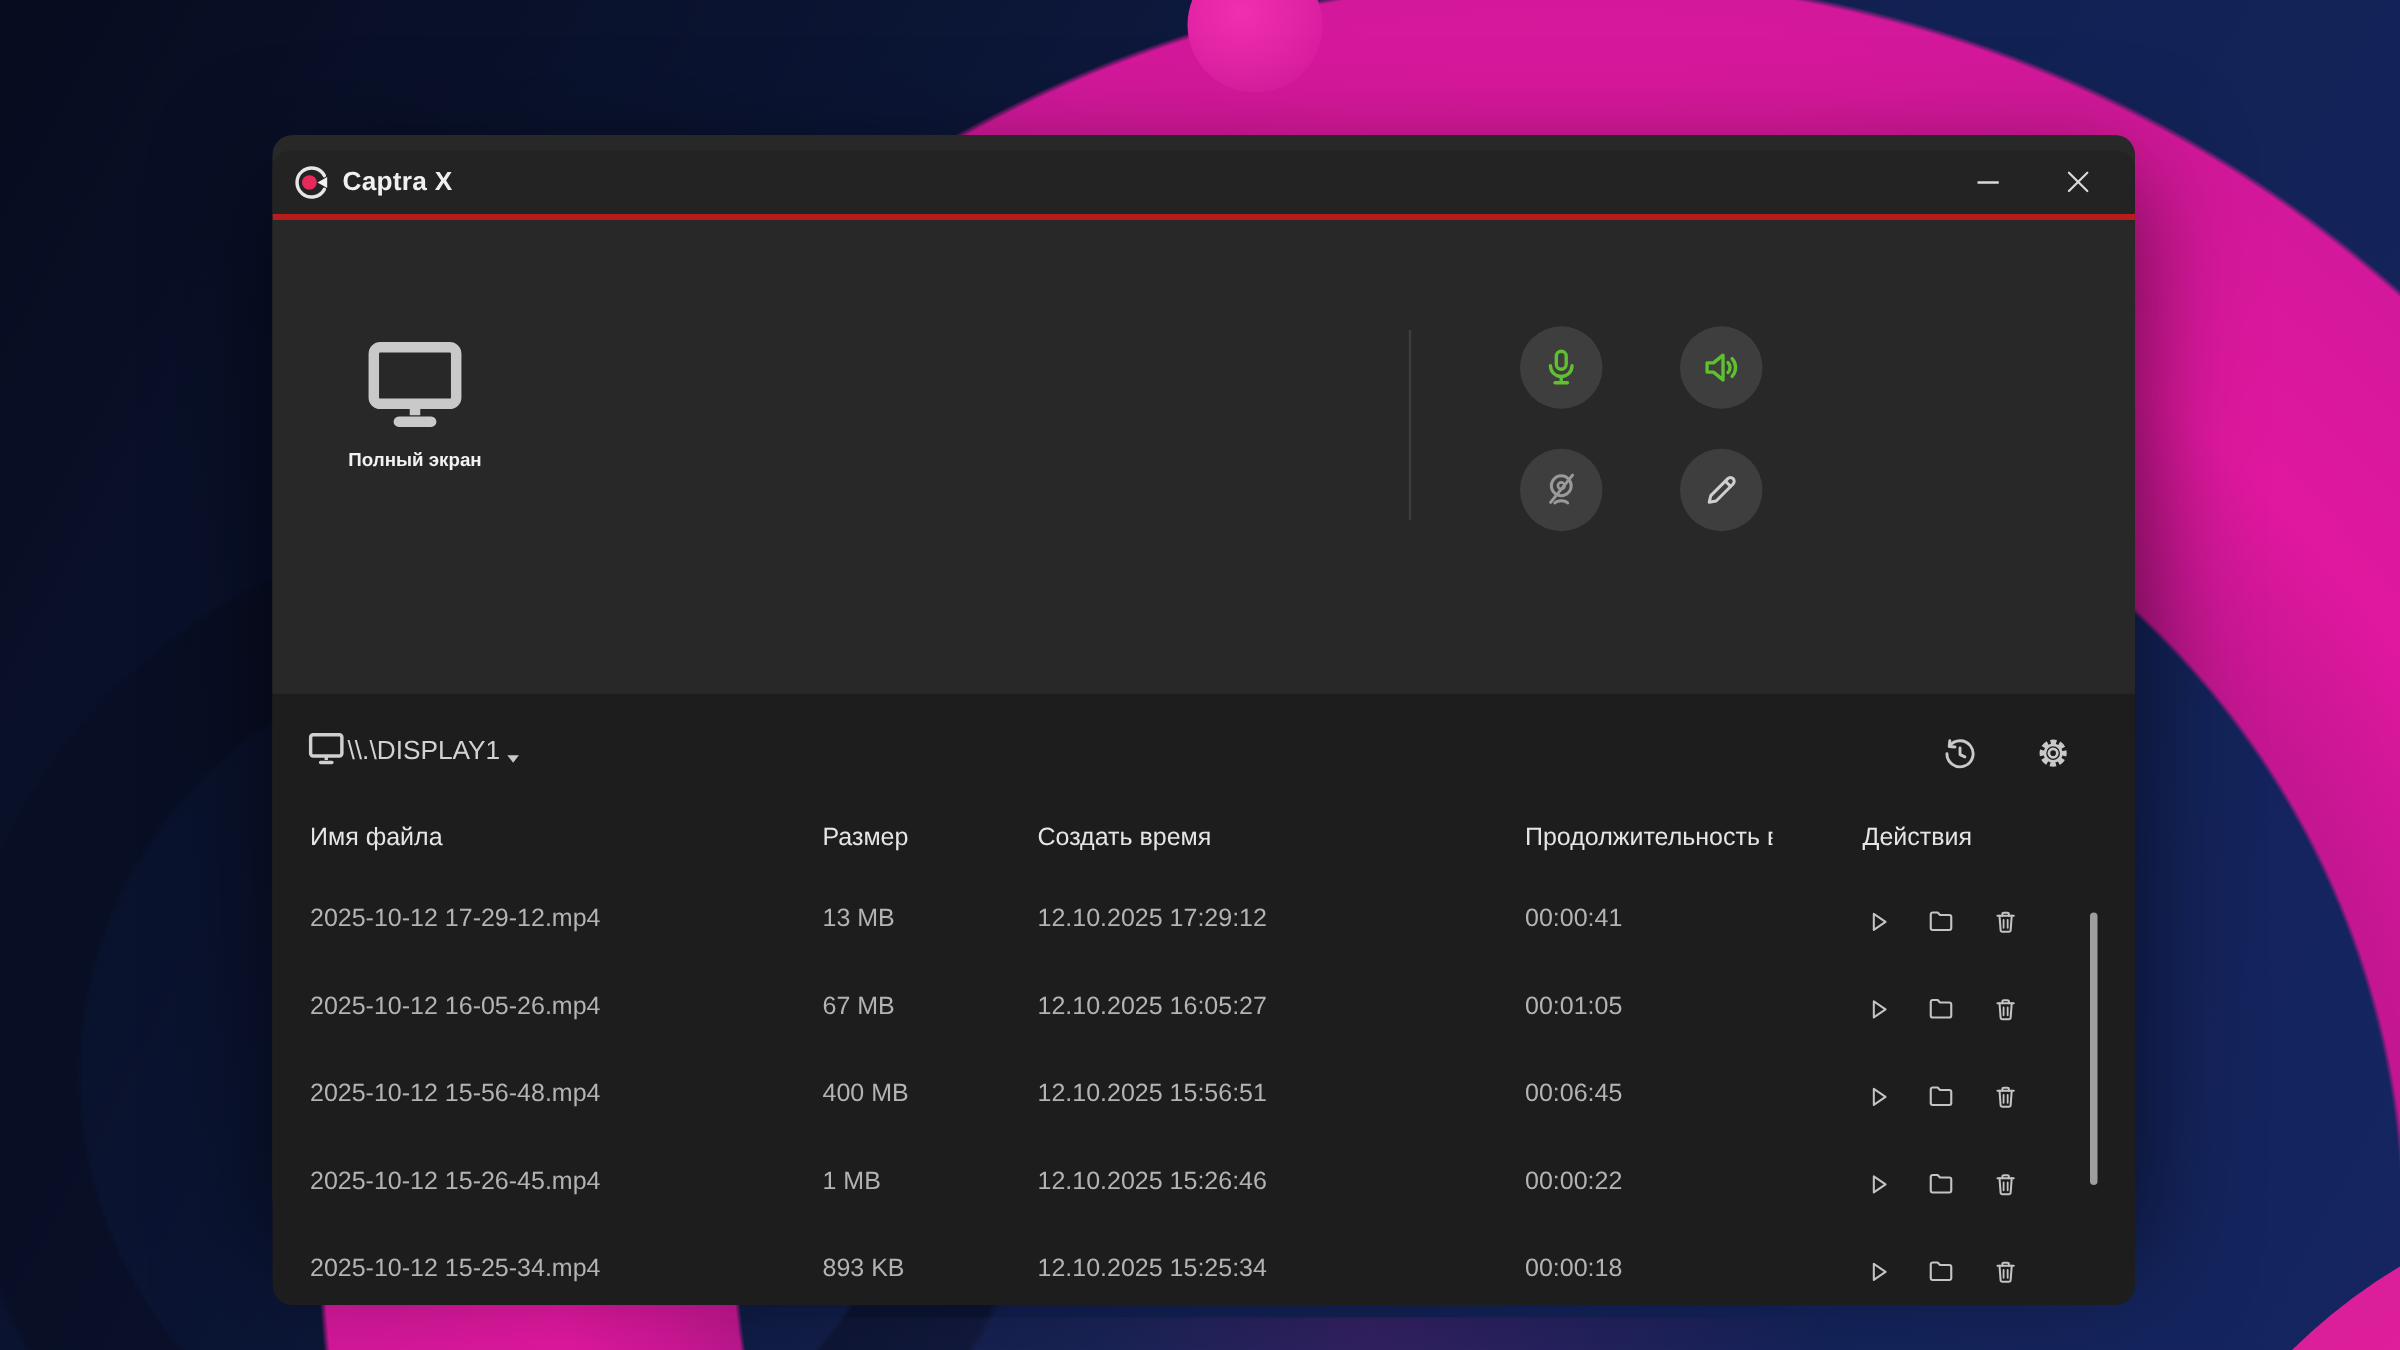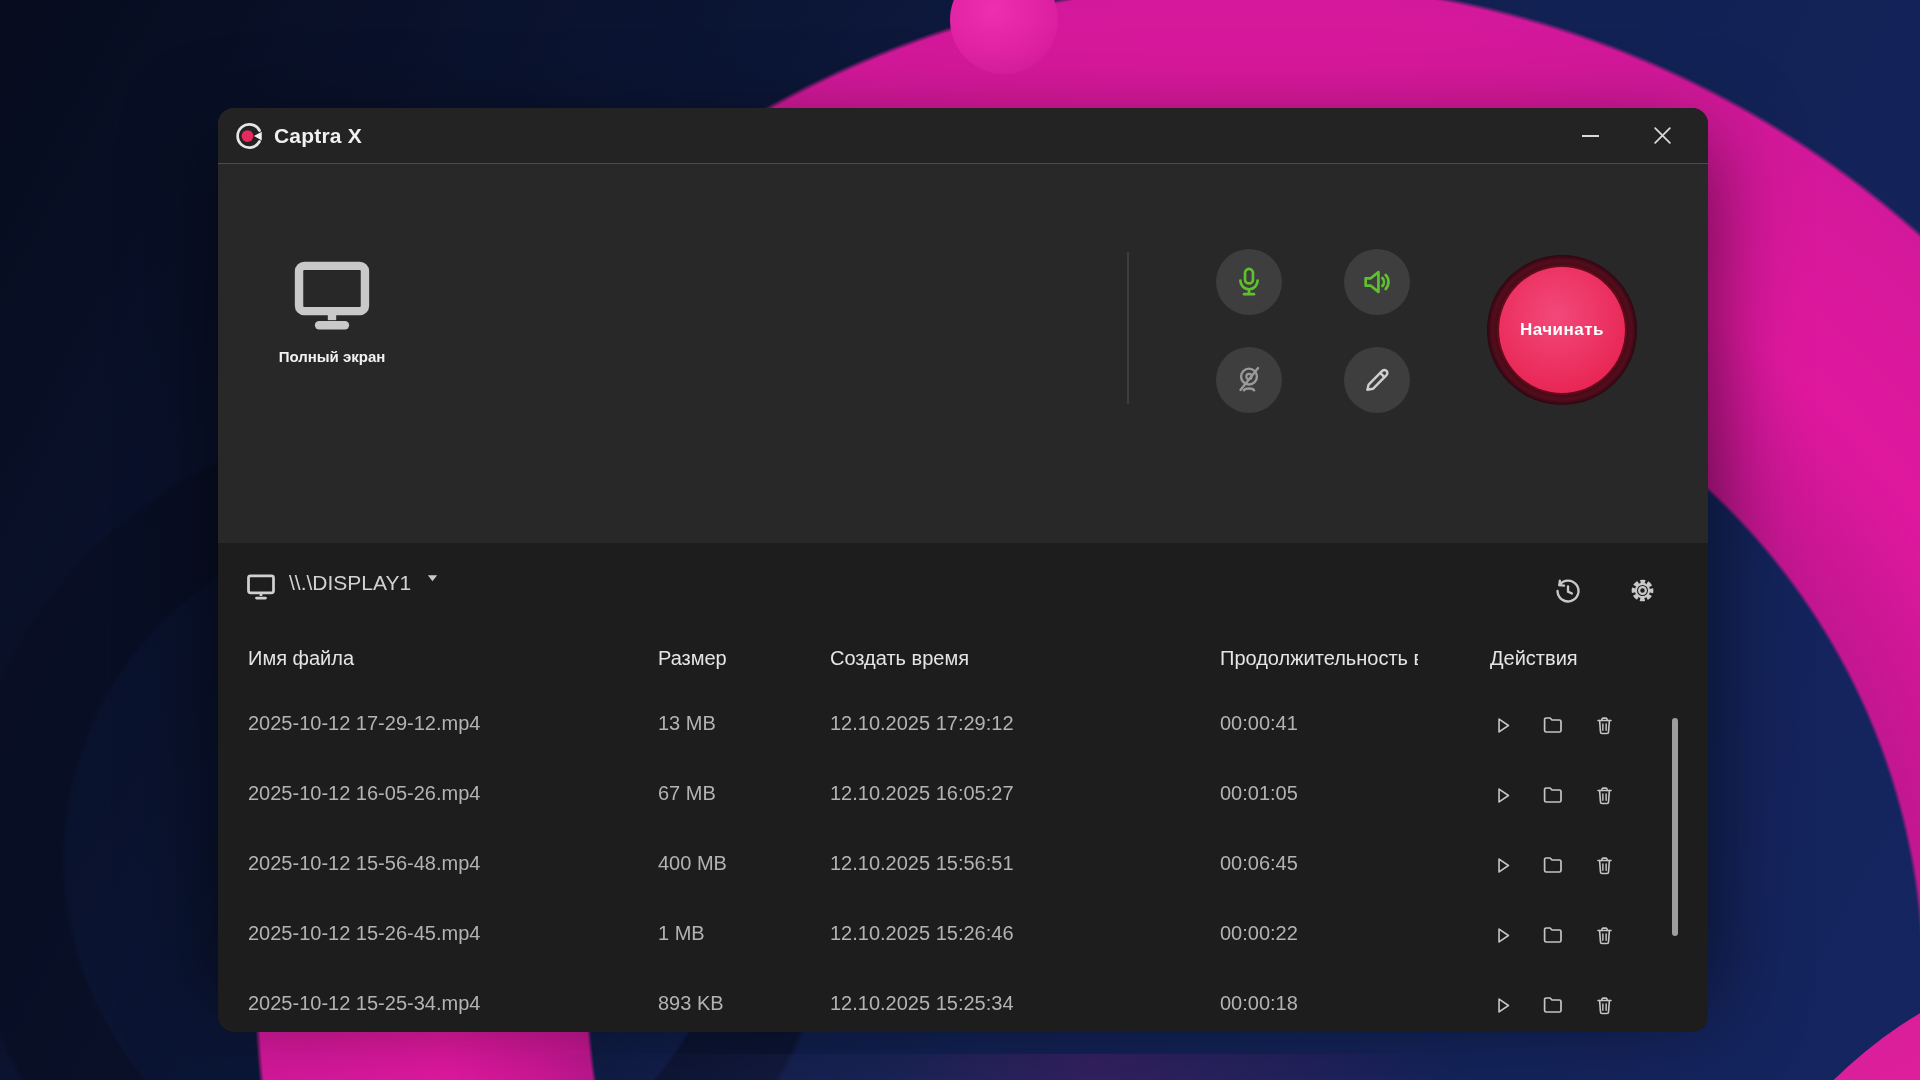--- a/index.html
+++ b/index.html
@@ -18,21 +18,21 @@
     background:radial-gradient(circle at 32% 32%, #e4219f, #c2158a); }
   .bg-faint-ring { position:absolute; left:-40px; top:420px; width:880px; height:880px; border-radius:50%;
     background:radial-gradient(circle, rgba(0,0,0,0) 334px, rgba(7,12,30,.55) 338px 434px, rgba(0,0,0,0) 440px); }
   .bg-bottom-glow { position:absolute; left:0; bottom:0; width:100%; height:26px; opacity:.55;
     background:linear-gradient(90deg, rgba(20,30,70,0) 28%, rgba(45,45,100,.5) 46%, rgba(125,30,125,.55) 57%, rgba(20,30,70,0) 76%); }
 
   
   .window { position:absolute; left:218px; top:108px; width:1490px; height:868px;
     border-radius:16px; background:#282828; box-shadow:0 30px 90px rgba(0,0,0,.6); }
   .titlebar { position:relative; height:56px; background:#232323; border-radius:16px 16px 0 0;
-    border-bottom:1px solid #b91c1c; display:flex; align-items:center; padding:0 26px 0 16px; }
+    border-bottom:5px solid #b91c1c; display:flex; align-items:center; padding:0 26px 0 16px;margin-top:12px; }
   .app-title { color:#f0f0f0; font-size:21px; font-weight:700; margin-left:10px; letter-spacing:.2px; }
   .titlebar-spacer { flex:1; }
   .winbtn { width:40px; height:36px; background:none; border:none; display:flex; align-items:center;
     justify-content:center; cursor:pointer; }
   .min-glyph { width:17px; height:2px; background:#d9d9d9; }
 
   
   .mode-section { position:relative; height:379px; background:#282828; }
   .mode-item { position:absolute; top:86px; width:210px; text-align:center; cursor:pointer; }
   .mode-item .mode-icon { height:82px; display:flex; align-items:flex-end; justify-content:center; }
@@ -52,21 +52,21 @@
     background:radial-gradient(circle, #30060e 58px, #45091ا 0) ; }
   .record-ring { position:absolute; inset:0; border-radius:50%;
     background:radial-gradient(circle, rgba(0,0,0,0) 60px, #3c0a14 61px, #550c1d 70px, #2a0710 75px); }
   .record-btn { position:absolute; left:12px; top:12px; width:126px; height:126px; border-radius:50%;
     border:none; cursor:pointer; background:radial-gradient(circle at 45% 38%, #f2497a, #e82554 78%);
     box-shadow:0 0 0 2px rgba(120,10,30,.65); display:flex; align-items:center; justify-content:center; }
   .record-label { color:#fff; font-size:17px; font-weight:700; letter-spacing:.5px; }
 
   
   .list-section { position:relative; height:489px; background:#1d1d1d; border-radius:0 0 16px 16px; }
-  .display-select { position:absolute; left:26px; top:28px; display:flex; align-items:flex-start; gap:11px;
+  .display-select { position:absolute; left:26px; top:28px; display:flex; align-items:flex-end; 
     background:none; border:none; cursor:pointer; }
   .display-name { color:#d2d2d2; font-size:21px; }
   .caret-down { color:#c9c9c9; margin-left:3px; }
   .tool-btn { position:absolute; top:30px; width:34px; height:34px; background:none; border:none;
     cursor:pointer; color:#c9c9c9; display:flex; align-items:center; justify-content:center; }
   .tool-history { left:1332px; }
   .tool-settings { left:1407px; }
 
   .thead { position:absolute; top:96px; left:0; width:100%; height:40px; }
   .thead span { position:absolute; top:8px; font-size:20px; color:#e5e5e5; white-space:nowrap; }
@@ -160,26 +160,20 @@
       </svg>
     </button>
 
     <button class="circ-btn" style="left:1126px; top:183px;">
       <svg class="light-ic" width="34" height="34" viewBox="0 0 24 24" fill="none" stroke="currentColor" stroke-linejoin="round" stroke-linecap="round">
         <path d="M5.2 18.9 l0.9-3.7 L15.7 5.6 a2.1 2.1 0 0 1 3 3 L9.1 18.2 l-3.9 0.7 Z" stroke-width="1.7"></path>
         <path d="M14.3 7 l2.9 2.9" stroke-width="1.7"></path>
       </svg>
     </button>
 
-    <div class="record-wrap">
-      <div class="record-ring"></div>
-      <button class="record-btn">
-        <span class="record-label">Начинать</span>
-      </button>
-    </div>
   </div>
 
   <div class="list-section">
 
     <button class="display-select">
       <svg width="34" height="30" viewBox="0 0 26 24" fill="none" stroke="#d0d0d0">
         <rect x="3" y="3.8" width="20" height="13.6" rx="1.6" stroke-width="2.2"></rect>
         <path d="M13 17.6 v2.4" stroke-width="2.2"></path>
         <path d="M9.4 21.6 h7.2" stroke-width="2.2" stroke-linecap="round"></path>
       </svg>

